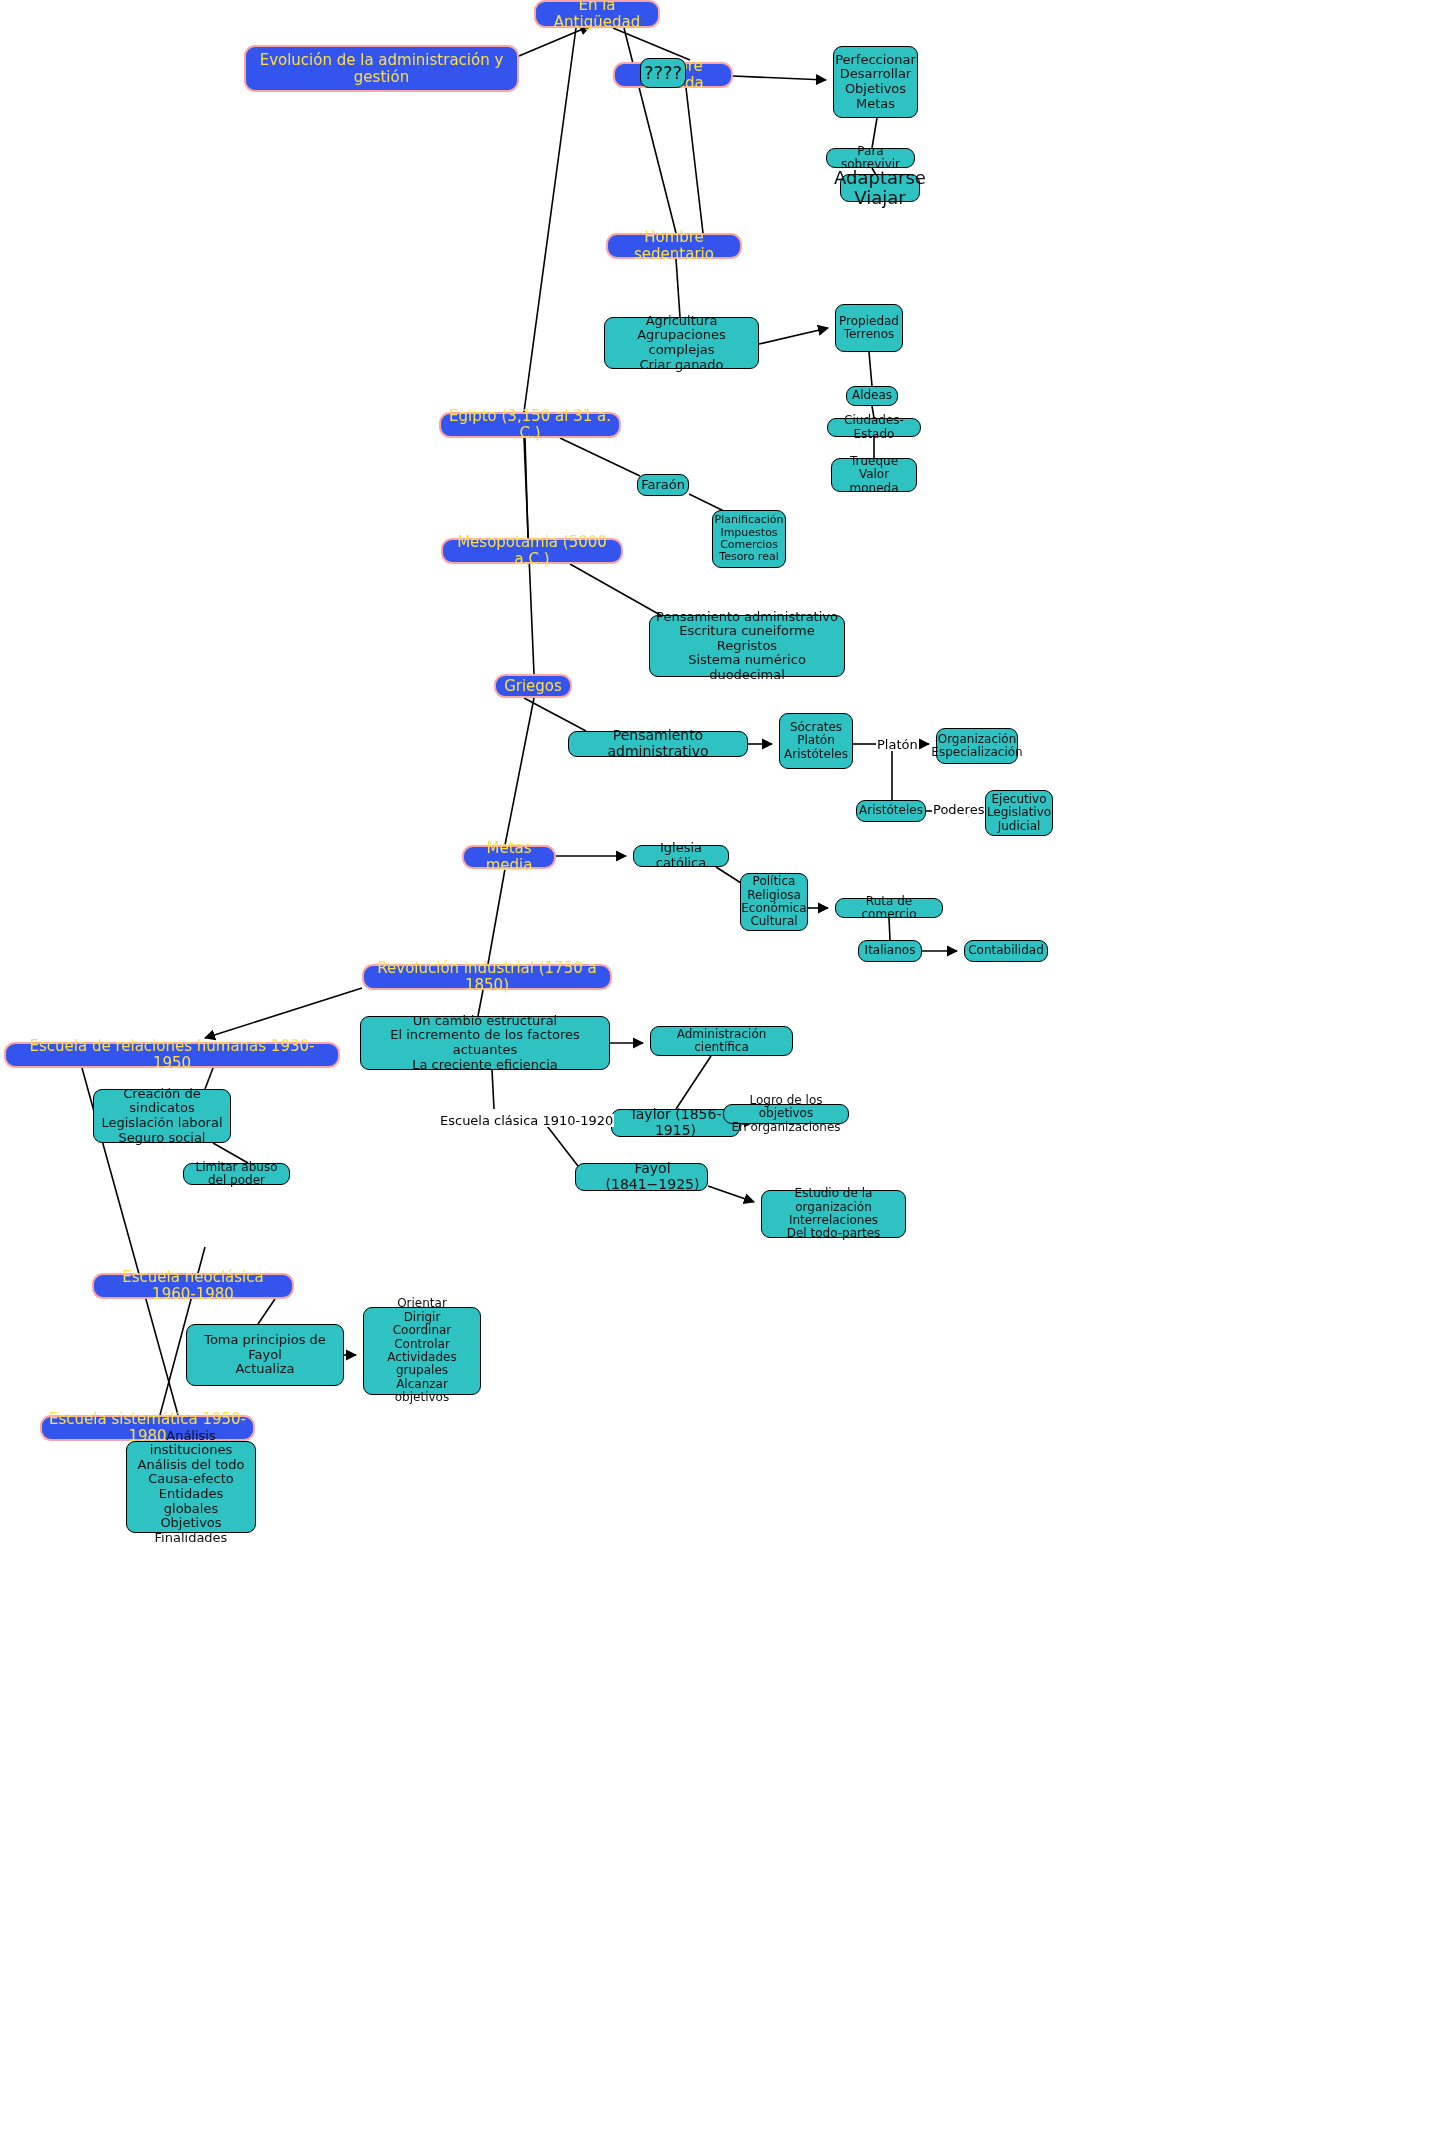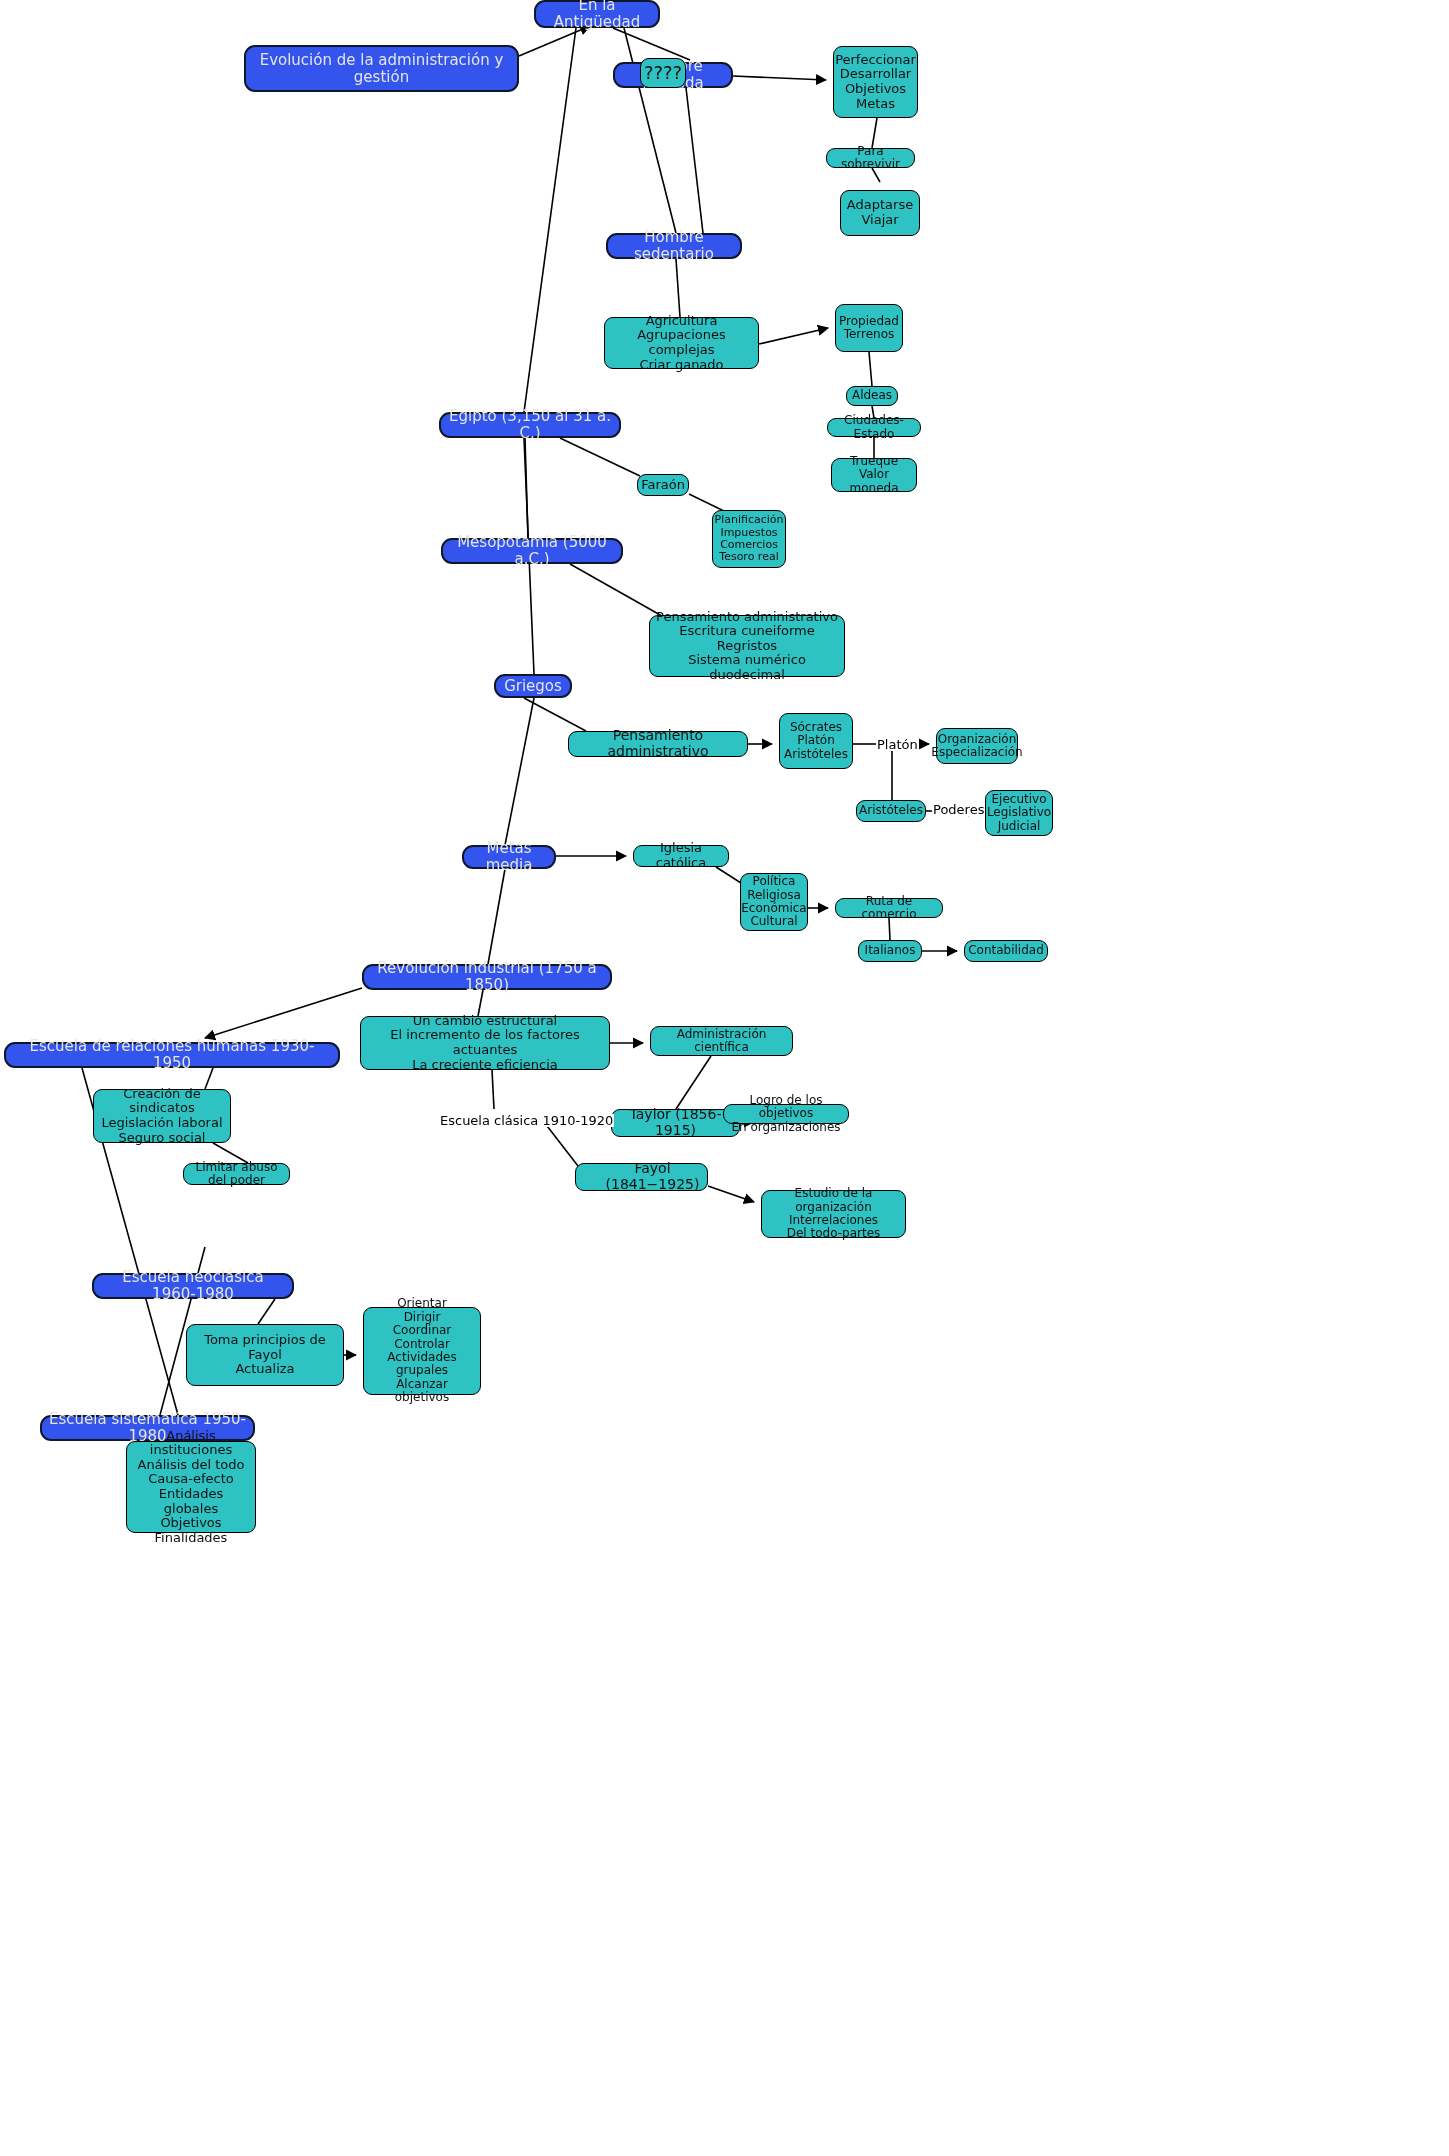--- a/index.html
+++ b/index.html
@@ -33,22 +33,22 @@
     display: flex;
     align-items: center;
     justify-content: center;
     text-align: center;
     line-height: 1.12;
     white-space: pre-line;
     padding: 2px 6px;
   }
   .node.blue {
     background: #3355ee;
-    border: 2px solid #0f172a;
-    color: #e5e5e5;
+    border: 2px solid #fca5a5;
+    color: #fde047;
     border-radius: 11px;
   }
   .node.teal {
     background: #2fc2c2;
     border: 1px solid #000000;
     color: #111111;
   }
   .edge-label {
     position: absolute;
     background: #ffffff;
@@ -169,21 +169,21 @@
   <div id="node-layer">
       <div class="node blue" style="left: 534px; top: 0px; width: 126px; height: 28px; font-size: 15px;">En la Antigüedad</div>
       <div class="node blue" style="left: 244px; top: 45px; width: 275px; height: 47px; font-size: 15px;">Evolución de la administración y gestión</div>
       <div class="node blue" style="left: 613px; top: 62px; width: 120px; height: 26px; font-size: 15px;">Hombre nómada</div>
       <div class="node teal" style="left: 640px; top: 58px; width: 46px; height: 30px; font-size: 18px;">????</div>
       <div class="node teal" style="left: 833px; top: 46px; width: 85px; height: 72px; font-size: 13px;">Perfeccionar
 Desarrollar
 Objetivos
 Metas</div>
       <div class="node teal" style="left: 826px; top: 148px; width: 89px; height: 20px; font-size: 12px;">Para sobrevivir</div>
-      <div class="node teal" style="left: 840px; top: 190px; width: 80px; height: 46px; font-size: 13px;">Adaptarse
+      <div class="node teal" style="left: 840px; top: 174px; width: 80px; height: 28px; font-size: 18px;">Adaptarse
 Viajar</div>
       <div class="node blue" style="left: 606px; top: 233px; width: 136px; height: 26px; font-size: 15px;">Hombre sedentario</div>
       <div class="node teal" style="left: 604px; top: 317px; width: 155px; height: 52px; font-size: 13px;">Agricultura
 Agrupaciones complejas
 Criar ganado</div>
       <div class="node teal" style="left: 835px; top: 304px; width: 68px; height: 48px; font-size: 12px;">Propiedad
 Terrenos</div>
       <div class="node teal" style="left: 846px; top: 386px; width: 52px; height: 20px; font-size: 12px;">Aldeas</div>
       <div class="node teal" style="left: 827px; top: 418px; width: 94px; height: 19px; font-size: 12px;">Ciudades-Estado</div>
       <div class="node teal" style="left: 831px; top: 458px; width: 86px; height: 34px; font-size: 12px;">Trueque

